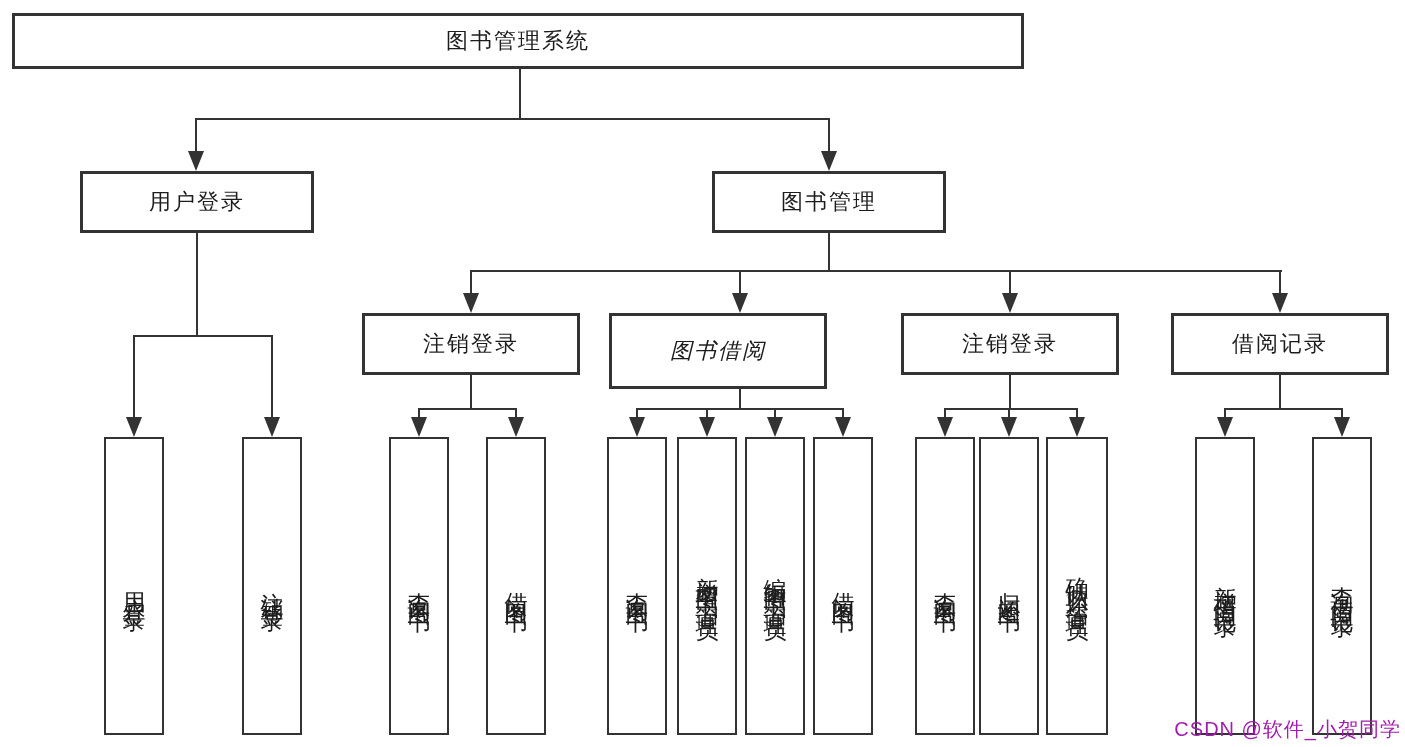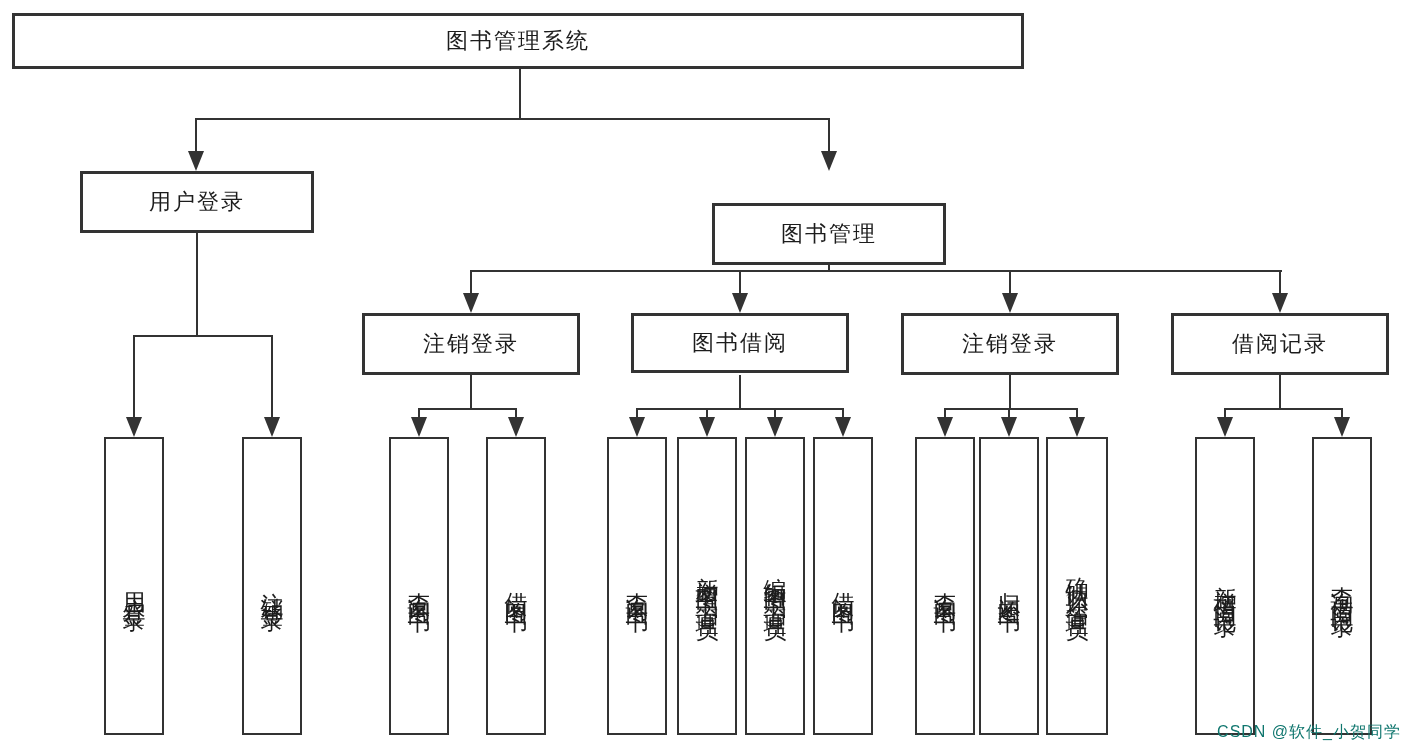--- a/index.html
+++ b/index.html
@@ -9,45 +9,45 @@
        display:flex;align-items:center;justify-content:center;color:#1c1c1c;z-index:2;}
   .box.leaf{border-width:2px;}
   .hlabel{font-size:22px;letter-spacing:2px;white-space:nowrap;}
   .vlabel{writing-mode:vertical-rl;text-orientation:mixed;font-size:23px;
           letter-spacing:6px;line-height:1;white-space:nowrap;}
   .vl{position:absolute;width:2px;background:#333;display:block;z-index:1;}
   .hl{position:absolute;height:2px;background:#333;display:block;z-index:1;}
   .ar{position:absolute;width:0;height:0;display:block;z-index:1;
       border-left:8px solid transparent;border-right:8px solid transparent;
       border-top:20px solid #333;}
-  .watermark{position:absolute;right:4px;bottom:4px;font-size:16px;color:#0f766e;
+  .watermark{position:absolute;right:4px;bottom:4px;font-size:20px;color:#a21caf;
              letter-spacing:1px;z-index:5;white-space:nowrap;}
 </style>
 </head>
 <body>
 
 <div class="stage">
 
   <div class="box" style="left:12px;top:13px;width:1012px;height:56px;text-align:right;">
     <span class="hlabel">图书管理系统</span>
   </div>
 
   <div class="box" style="left:80px;top:171px;width:234px;height:62px;">
     <span class="hlabel">用户登录</span>
   </div>
 
-  <div class="box" style="left:712px;top:171px;width:234px;height:62px;margin-top:32px;">
+  <div class="box" style="left:712px;top:171px;width:234px;height:62px;">
     <span class="hlabel">图书管理</span>
   </div>
 
   <div class="box" style="left:362px;top:313px;width:218px;height:62px;">
     <span class="hlabel">注销登录</span>
   </div>
 
-  <div class="box" style="left:631px;top:313px;width:218px;height:60px;">
+  <div class="box" style="left:609px;top:313px;width:218px;height:76px;font-style:italic;">
     <span class="hlabel">图书借阅</span>
   </div>
 
   <div class="box" style="left:901px;top:313px;width:218px;height:62px;">
     <span class="hlabel">注销登录</span>
   </div>
 
   <div class="box" style="left:1171px;top:313px;width:218px;height:62px;">
     <span class="hlabel">借阅记录</span>
   </div>

